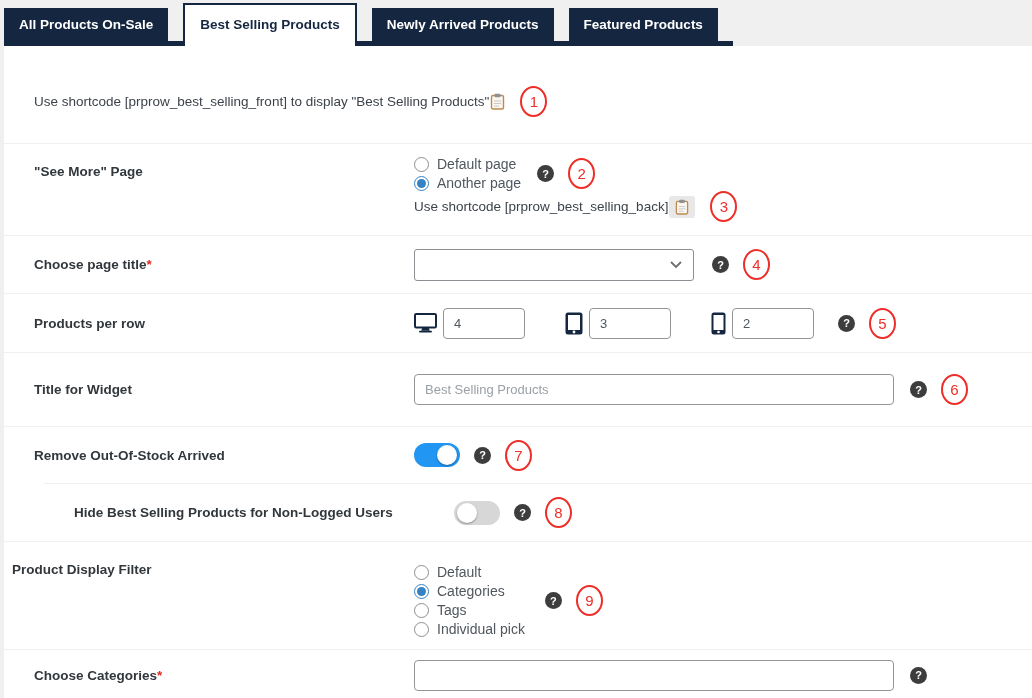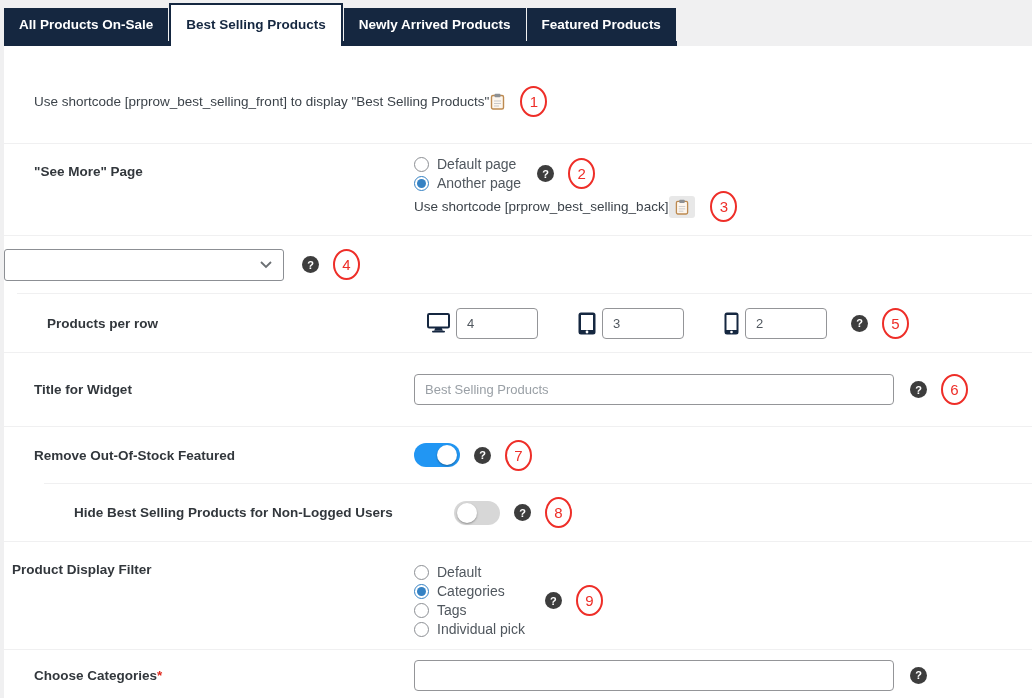--- a/index.html
+++ b/index.html
@@ -8,40 +8,40 @@
     font-family: "Liberation Sans", sans-serif;
     background: #f0f0f1;
     color: #3c434a;
     overflow: hidden;
   }
   
   .topbar { height:46px; background:#f0f0f1; display:flex; align-items:flex-end; padding-left:4px; }
   .tabs { display:inline-flex; align-items:flex-end; border-bottom:5px solid #152740; }
   .tab {
     background:#152740; color:#ffffff; font-weight:bold; font-size:13.5px;
-    padding:9px 15px 9px 15px; margin-right:1px; white-space:nowrap; cursor:pointer;
+    padding:9px 15px 9px 15px; margin-right:15px; white-space:nowrap; cursor:pointer;
   }
   .tab.active {
     background:#ffffff; color:#152740; border:2px solid #152740; border-bottom:none;
     margin-bottom:-5px; padding:12px 15px 14px 15px; position:relative; z-index:2;
   }
   
   .content { background:#ffffff; margin-left:4px; height:652px; }
   .row { display:flex; border-top:1px solid #f0f0f1; }
   .row.first { border-top:none; }
   .label-col { width:410px; flex:0 0 410px; padding-left:30px; font-weight:bold; font-size:13.5px; color:#32373c; }
   .req { color:#e02b20; font-weight:bold; }
   .ctrl-col { flex:1; }
   .vcenter { align-items:center; }
 
   .r1 { padding:40px 0 26px 30px; min-height:87px; font-size:13.5px; }
   .r2 { min-height:92px; padding-top:12px; padding-bottom:12px; }
   .r2 .label-col { padding-top:8px; }
   .r3 { height:58px; }
-  .r4 { height:59px;margin-left:13px; }
+  .r4 { height:59px; }
   .r5 { height:74px; }
   .r6 { height:57px; }
   .r7 { height:58px;margin-left:40px; }
   .r8 { min-height:108px; padding-top:10px; }
   .r8 .label-col { padding-top:10px;padding-left:8px; }
   .r9 { height:52px; border-bottom:1px solid #f0f0f1; }
 
   .note-line { display:flex; align-items:center; gap:1px; font-size:13.5px; color:#3c434a; }
 
   
@@ -150,20 +150,23 @@
             <line x1="4" y1="10.5" x2="11" y2="10.5" stroke="#c9c9c9" stroke-width="1"></line>
             <line x1="4" y1="13" x2="9" y2="13" stroke="#c9c9c9" stroke-width="1"></line>
           </svg>
         </span>
         <span class="ann">3</span>
       </div>
     </div>
   </div>
 
   <div class="row r3 vcenter">
+    <div class="label-col">
+      <span>Choose page title</span><span class="req">*</span>
+    </div>
     <div class="ctrl-col ctrl-line">
       <div class="select">
         <svg width="14" height="9" viewBox="0 0 14 9">
           <polyline points="2,2 7,7 12,2" fill="none" stroke="#6b6f73" stroke-width="1.8"></polyline>
         </svg>
       </div>
       <span class="help" style="margin-left:18px">?</span>
       <span class="ann">4</span>
     </div>
   </div>
@@ -203,21 +206,21 @@
   <div class="row r5 vcenter">
     <div class="label-col">Title for Widget</div>
     <div class="ctrl-col ctrl-line">
       <input class="text-input big-input" placeholder="Best Selling Products" style="">
       <span class="help" style="margin-left:16px">?</span>
       <span class="ann">6</span>
     </div>
   </div>
 
   <div class="row r6 vcenter">
-    <div class="label-col">Remove Out-Of-Stock Featured</div>
+    <div class="label-col">Remove Out-Of-Stock Arrived</div>
     <div class="ctrl-col ctrl-line">
       <div class="toggle on">
         <span class="knob"></span>
       </div>
       <span class="help" style="margin-left:14px">?</span>
       <span class="ann">7</span>
     </div>
   </div>
 
   <div class="row r7 vcenter">

